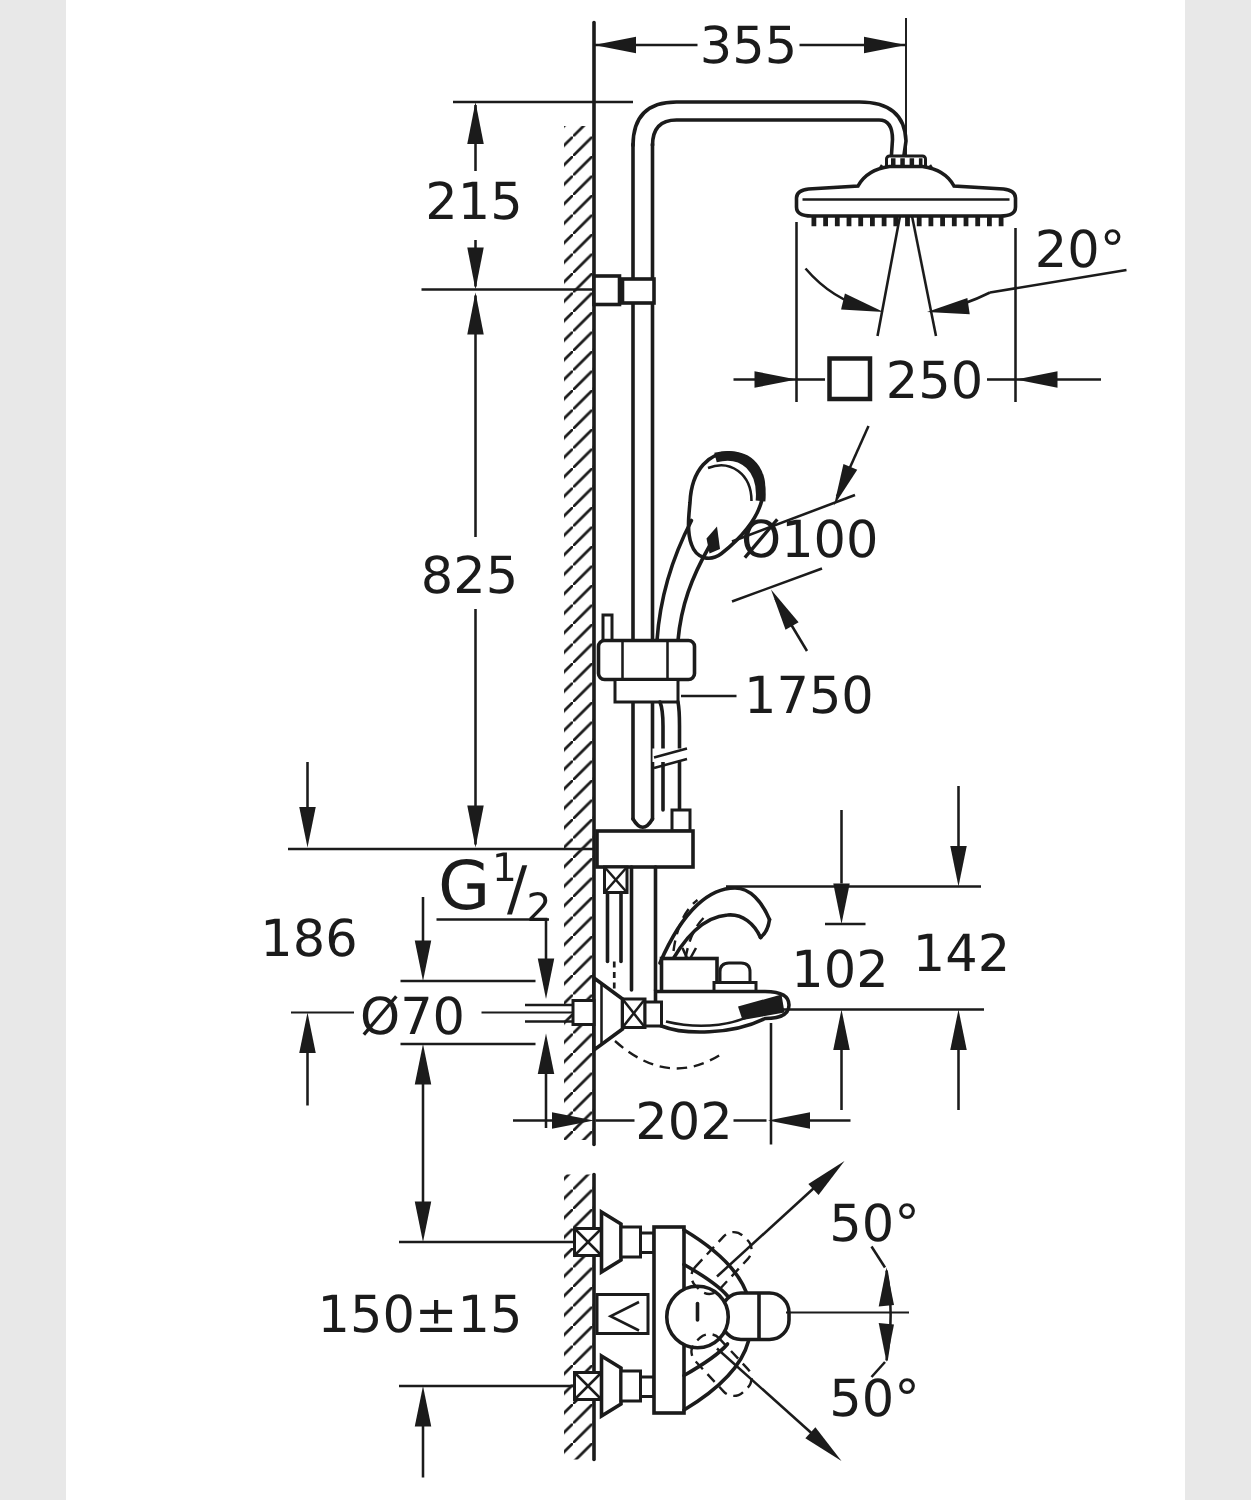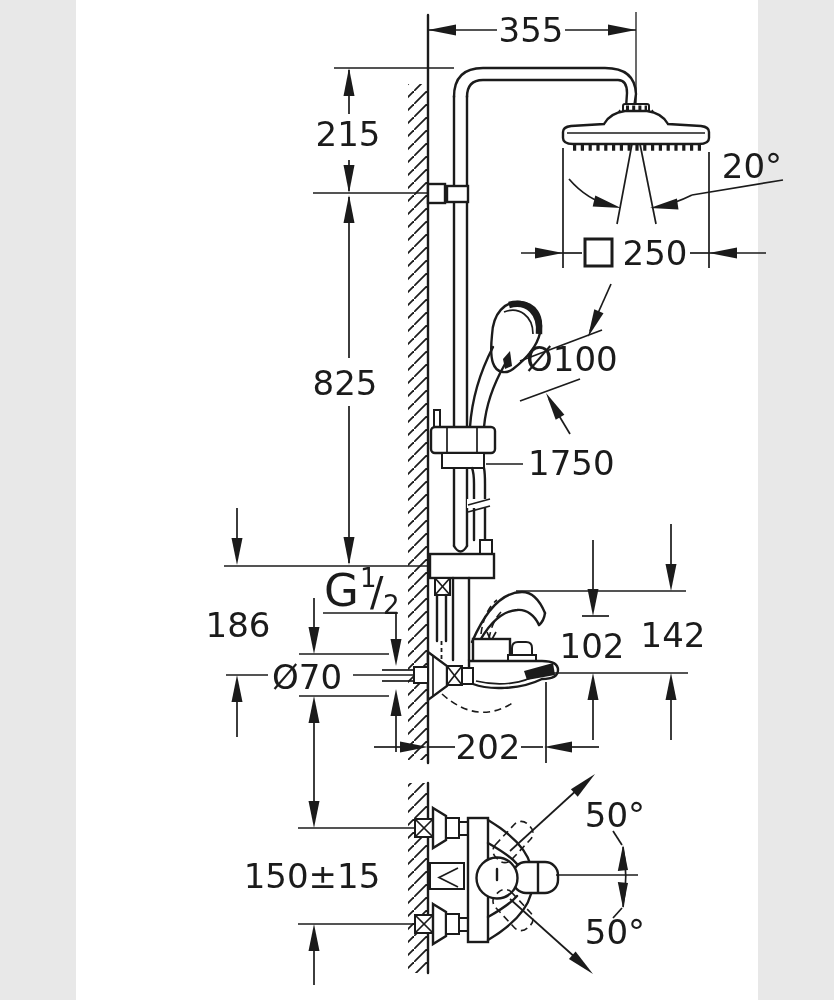--- a/index.html
+++ b/index.html
@@ -1,17 +1,17 @@
 <!DOCTYPE html>
 <html style="--ink: #1b1b1b; --bg: #ffffff;"><head>
 <meta charset="utf-8">
 <style>
   :root{ --ink:#1b1b1b; --bg:#ffffff; }
   html,body{margin:0;padding:0;background:#e8e8e8;}
-  #stage{width:682px;height:1000px;background:var(--bg);position:relative;margin:0 auto;
+  #stage{width:746px;height:1000px;background:var(--bg);position:relative;margin:0 auto;
          font-family:"DejaVu Sans", sans-serif;}
   svg{display:block;}
   .ln{stroke:var(--ink);stroke-width:2.4;fill:none;stroke-linecap:round;}
   .ob{stroke:var(--ink);stroke-width:2.4;fill:#ffffff;}
   .ob2{stroke:var(--ink);stroke-width:2;fill:#ffffff;}
   .thin{stroke:var(--ink);stroke-width:1.7;fill:none;}
   .cl{stroke:var(--ink);stroke-width:1.3;fill:none;}
   .ah{fill:var(--ink);stroke:none;}
   .dsh{stroke:var(--ink);stroke-width:1.6;fill:none;stroke-dasharray:7 4.5;}
   text{fill:var(--ink);font-family:"DejaVu Sans", sans-serif;font-size:34px;}

